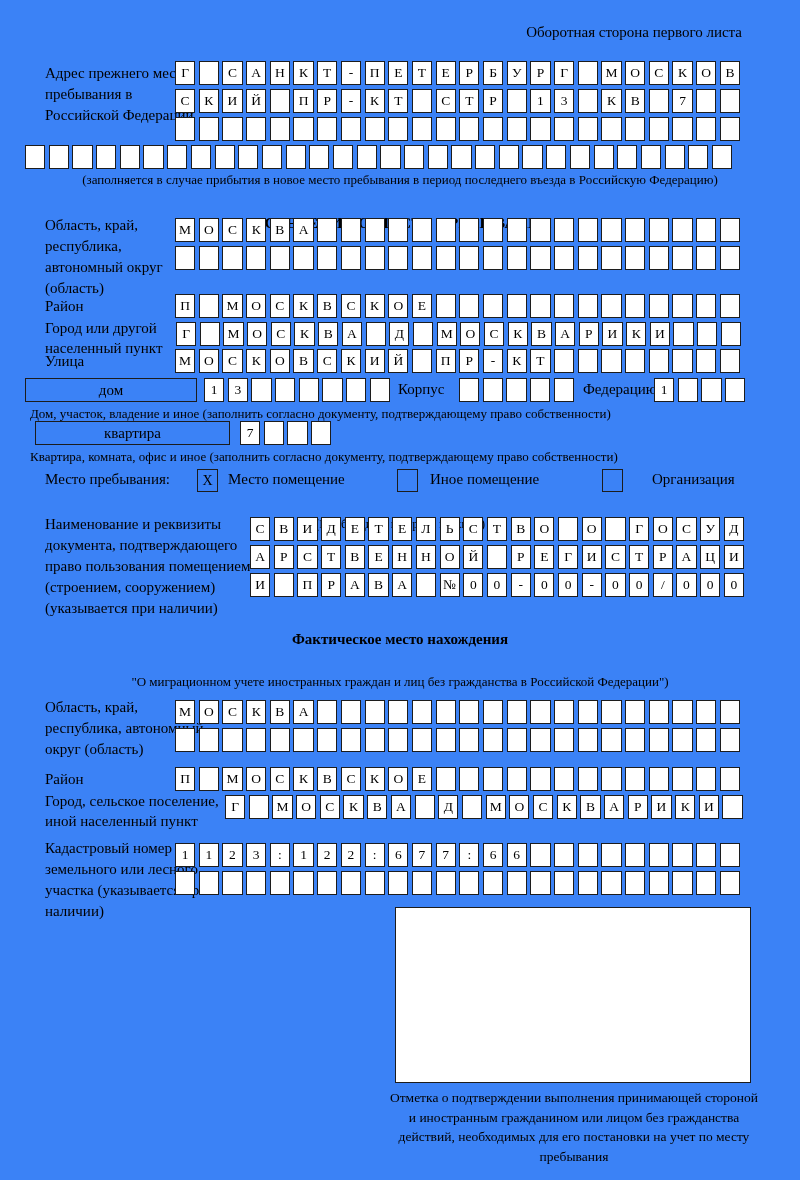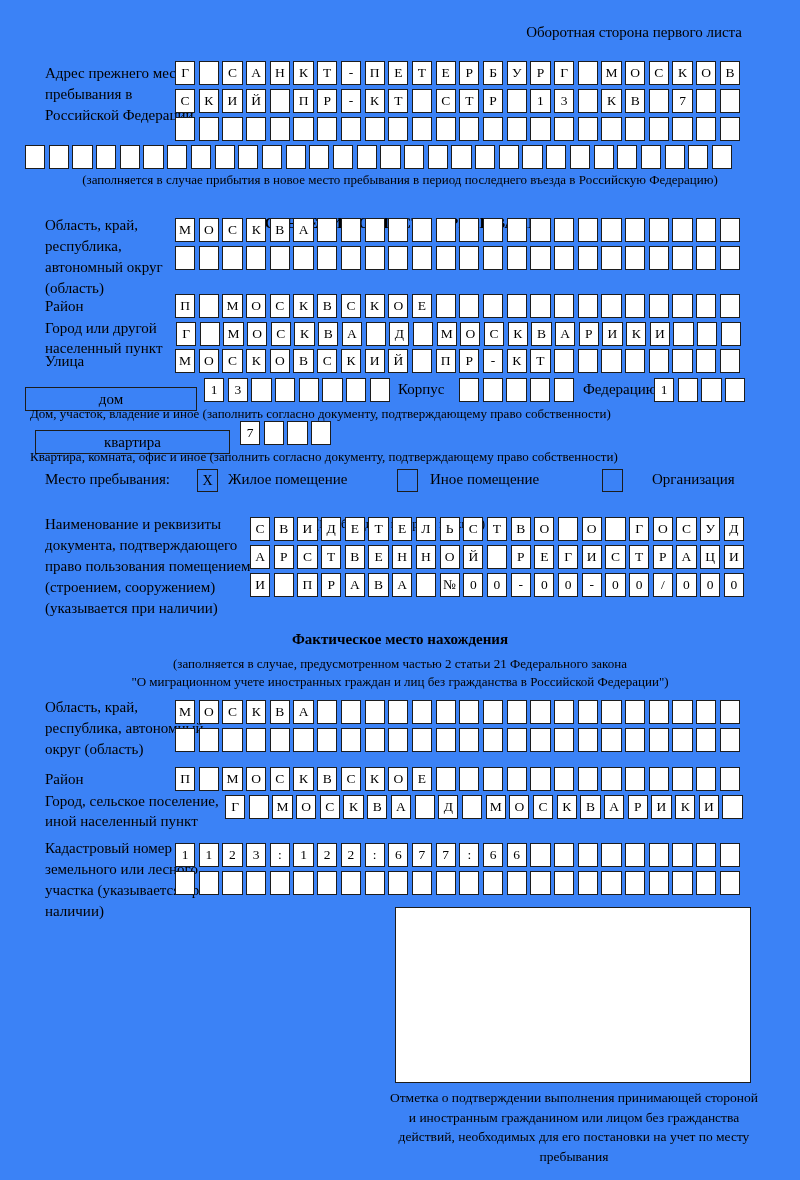--- a/index.html
+++ b/index.html
@@ -10,21 +10,21 @@
   .caption { font-size:13px; line-height:1.3; }
   .hdr-note { font-size:15px; }
   .h-bold { font-weight:bold; font-size:15.5px; letter-spacing:0.2px; }
   .center { left:0; width:800px; text-align:center; }
   .rows { display:flex; flex-direction:column; gap:4.5px; }
   .cells { display:flex; gap:3.5px; }
   .cell { box-sizing:border-box; flex:0 0 20.2px; width:20.2px; height:23.5px;
           border:1.5px solid #1c1c1c; display:flex; align-items:center; justify-content:center;
           font-size:13.5px; background:#fff; }
   .namebox { box-sizing:border-box; border:1.5px solid #1c1c1c; height:24px;
-             display:flex; align-items:center; justify-content:center; font-size:15px;margin-top:9px; }
+             display:flex; align-items:center; justify-content:center; font-size:15px; }
   .cb { box-sizing:border-box; width:21px; height:23px; border:1.5px solid #1c1c1c;
         display:flex; align-items:center; justify-content:center; font-size:14px; }
   .inline-lbl { font-size:15px; }
   .stamp { box-sizing:border-box; border:1.6px solid #1c1c1c; background:#fff; }
 </style>
 </head>
 <body>
 
 <div class="page">
 
@@ -319,21 +319,21 @@
   <div class="abs cells" style="left:240px; top:421px;">
       <span class="cell">7</span>
       <span class="cell"></span>
       <span class="cell"></span>
       <span class="cell"></span>
     </div>
   <div class="abs caption" style="left:30px; top:449px;">Квартира, комната, офис и иное (заполнить согласно документу, подтверждающему право собственности)</div>
 
   <div class="abs inline-lbl" style="left:45px; top:471px;">Место пребывания:</div>
   <div class="abs cb" style="left:197px; top:469px;">X</div>
-  <div class="abs inline-lbl" style="left:228px; top:471px;">Жилое помещение</div>
+  <div class="abs inline-lbl" style="left:228px; top:471px;">Место помещение</div>
   <div class="abs cb" style="left:397px; top:469px;"></div>
   <div class="abs inline-lbl" style="left:430px; top:471px;">Иное помещение</div>
   <div class="abs cb" style="left:602px; top:469px;"></div>
   <div class="abs inline-lbl" style="left:652px; top:471px;">Организация</div>
   <div class="abs caption center" style="top:516px;">(Необходимо выбрать нужное)</div>
 
   <div class="abs lbl" style="left:45px; top:514px; width:218px;">Наименование и реквизиты документа, подтверждающего право пользования помещением (строением, сооружением) (указывается при наличии)</div>
   <div class="abs rows" style="left:250px; top:517px;">
     <div class="cells">
         <span class="cell">С</span>
@@ -400,21 +400,20 @@
         <span class="cell">0</span>
         <span class="cell">0</span>
         <span class="cell">/</span>
         <span class="cell">0</span>
         <span class="cell">0</span>
         <span class="cell">0</span>
       </div>
   </div>
 
   <div class="abs center" style="top:631px; font-weight:bold; font-size:15px;">Фактическое место нахождения</div>
-  <div class="abs caption center" style="top:656px;">(заполняется в случае, предусмотренном частью 2 статьи 21 Федерального закона</div>
   <div class="abs caption center" style="top:674px;">"О миграционном учете иностранных граждан и лиц без гражданства в Российской Федерации")</div>
 
   <div class="abs lbl" style="left:45px; top:697px; width:170px;">Область, край, республика, автономный округ (область)</div>
   <div class="abs rows" style="left:175px; top:700px;">
     <div class="cells">
         <span class="cell">М</span>
         <span class="cell">О</span>
         <span class="cell">С</span>
         <span class="cell">К</span>
         <span class="cell">В</span>

